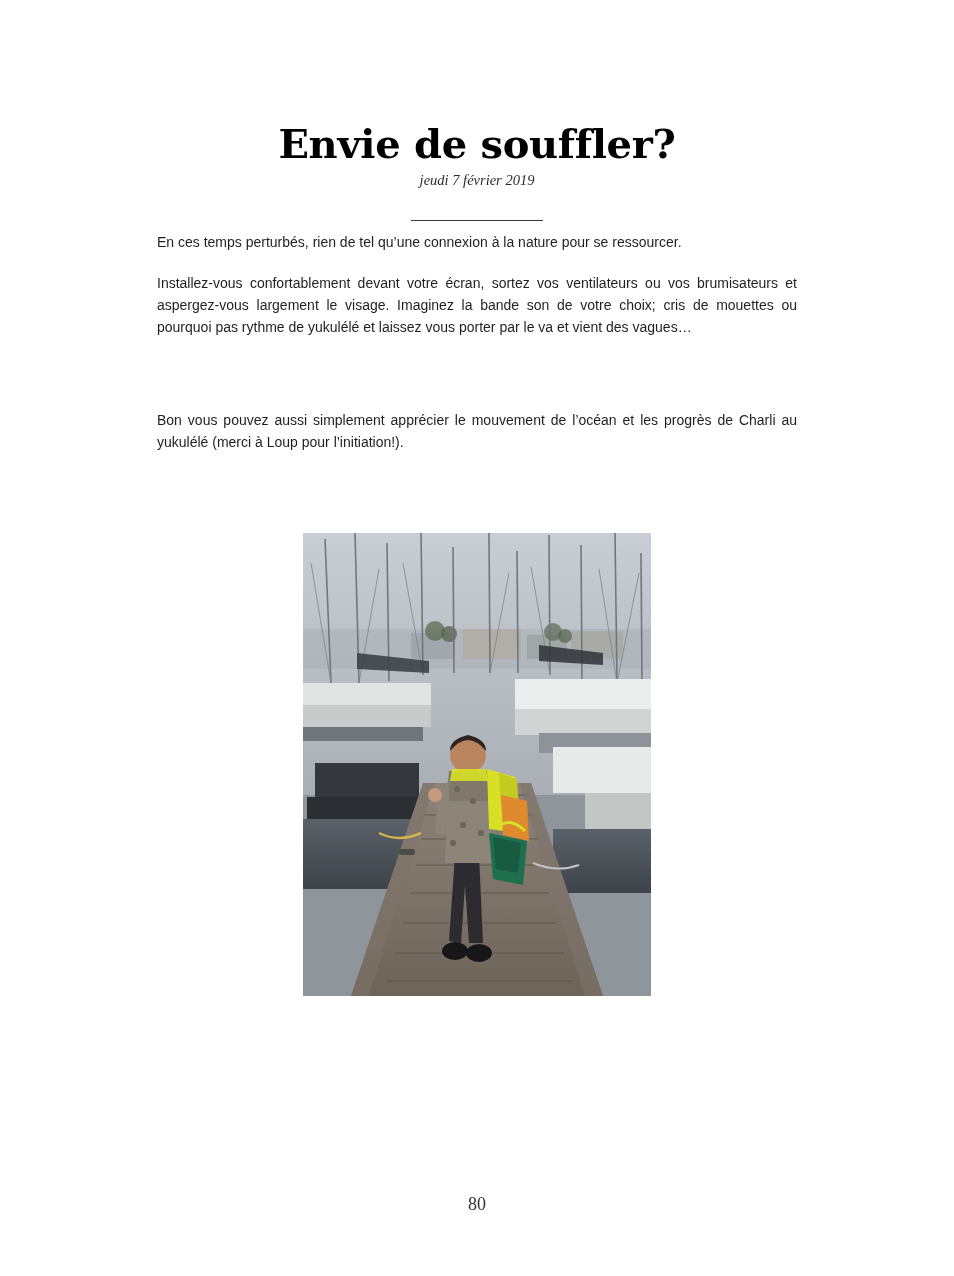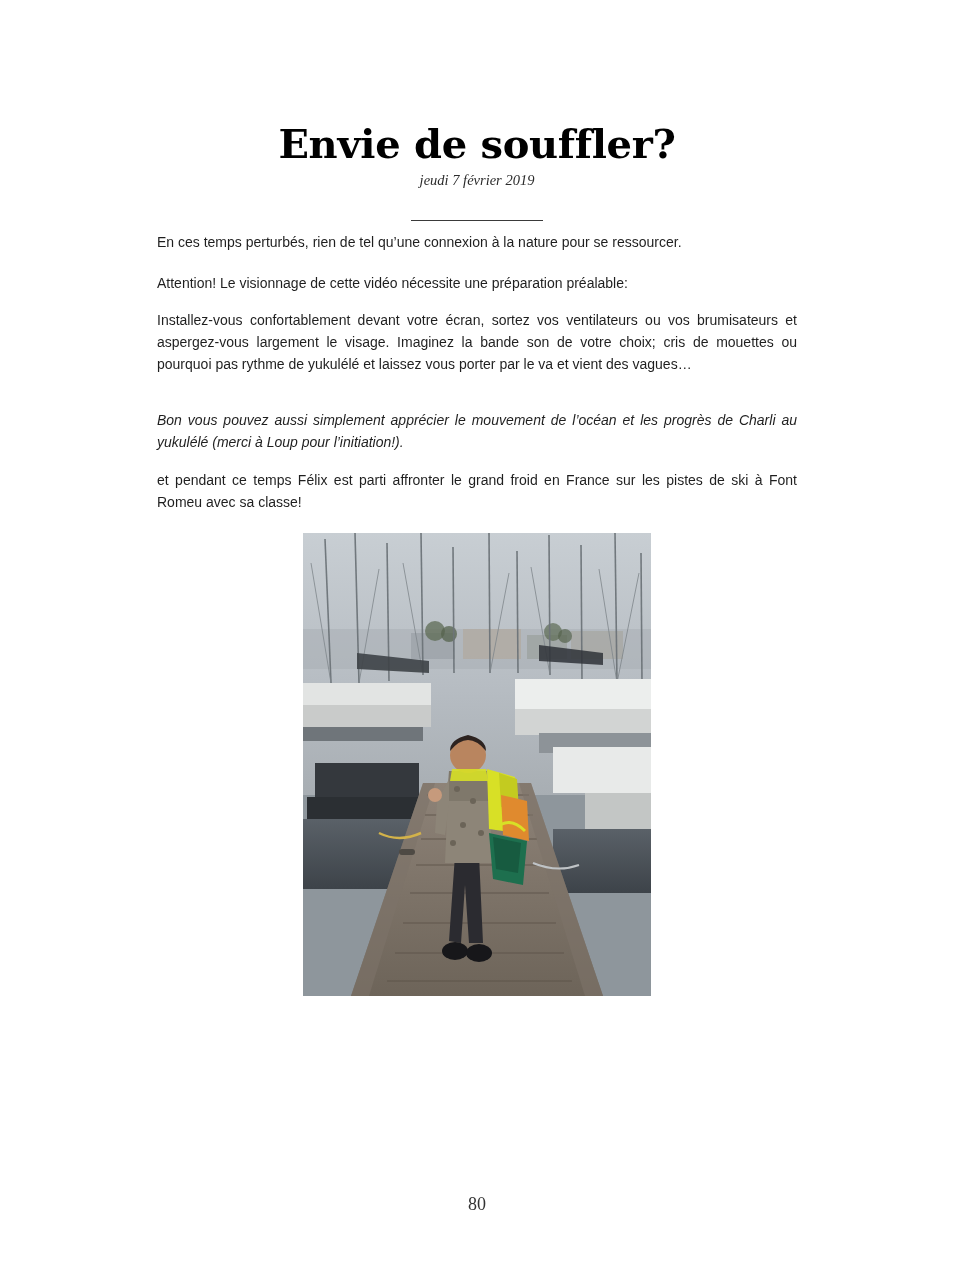--- a/index.html
+++ b/index.html
@@ -63,21 +63,21 @@
     position: absolute;
     left: 157px;
     width: 640px;
     font-size: 14px;
     line-height: 1.58;
     color: #1f1f1f;
     text-align: justify;
   }
   .p1 { top: 231px; }
   .p2 { top: 272px; }
-  .p3 { top: 409px; font-style: italic; }
+  .p3 { top: 409px; }
   .p4 { top: 469px; }
 
   .body-block p {
     margin: 0;
   }
   .body-block p + p {
     margin-top: 15px;
   }
 
   .photo {
@@ -117,31 +117,27 @@
 
   <div class="doc-date">jeudi 7 février 2019</div>
 
   <div class="divider"></div>
 
   <div class="body-block p1">
     <p>En ces temps perturbés, rien de tel qu’une connexion à la nature pour se ressourcer.</p>
   </div>
 
   <div class="body-block p2">
-    <p style="text-align:left;">Attention! Le visionnage de cette vidéo nécessite une préparation préalable:</p>
     <p>Installez-vous confortablement devant votre écran, sortez vos ventilateurs ou vos brumisateurs et aspergez-vous largement le visage. Imaginez la bande son de votre choix; cris de mouettes ou  pourquoi pas rythme de yukulélé et laissez vous porter par le va et vient des vagues…</p>
   </div>
 
   <div class="body-block p3">
     <p>Bon vous pouvez aussi simplement apprécier le mouvement de l’océan et les progrès de Charli au yukulélé (merci à Loup pour l’initiation!).</p>
   </div>
 
-  <div class="body-block p4">
-    <p>et pendant ce temps Félix est parti affronter le grand froid en France sur les pistes de ski à Font Romeu avec sa classe!</p>
-  </div>
 
   <div class="photo">
     <svg viewBox="0 0 348 463" xmlns="http://www.w3.org/2000/svg" role="img">
       <defs>
         <linearGradient id="sky" x1="0" y1="0" x2="0" y2="1">
           <stop offset="0%" stop-color="#c8ced3"></stop>
           <stop offset="60%" stop-color="#b6bcc2"></stop>
           <stop offset="100%" stop-color="#a8aeb3"></stop>
         </linearGradient>
         <linearGradient id="dock" x1="0" y1="0" x2="0" y2="1">

